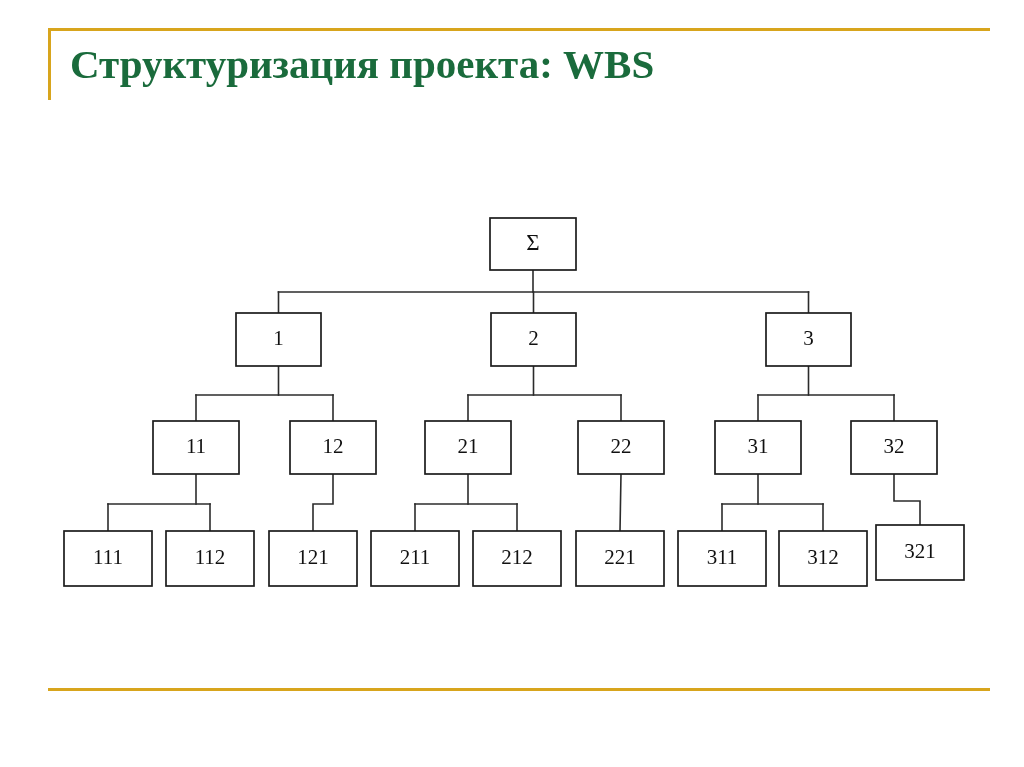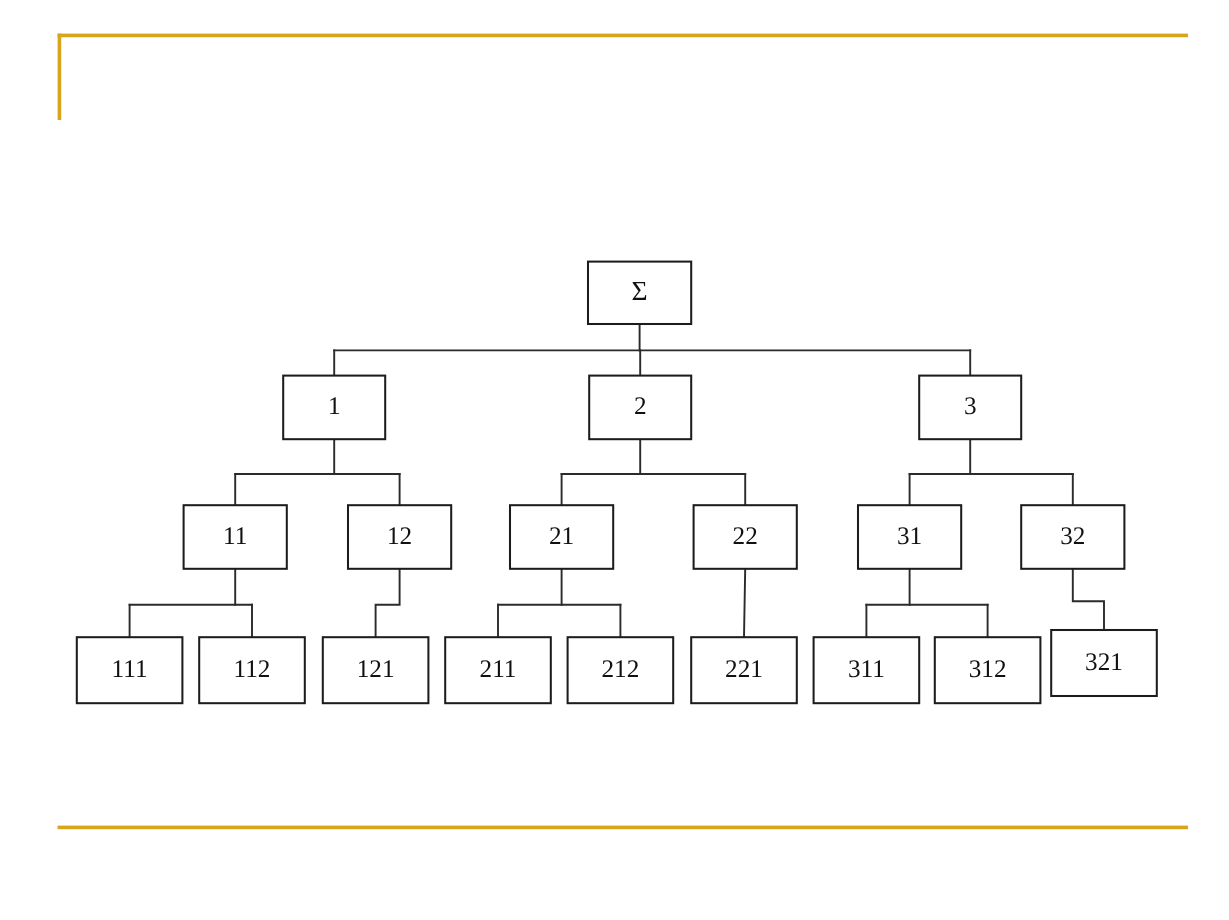--- a/index.html
+++ b/index.html
@@ -91,20 +91,21 @@
 </style>
 </head>
 <body>
 
 <div id="slide">
 
   <div id="top-rule"></div>
   <div id="left-rule"></div>
   <div id="bottom-rule"></div>
 
+  <div id="title">Структуризация проекта: WBS</div>
 
   <div id="diagram-wrap">
     <svg class="wbs" width="1024" height="767" viewBox="0 0 1024 767">
       <g id="edge-layer">
           <path d="M 278.5 366 L 278.5 395" class="connector"></path>
           <path d="M 196 395 L 333 395" class="connector"></path>
           <path d="M 196 395 L 196 421" class="connector"></path>
           <path d="M 333 395 L 333 421" class="connector"></path>
           <path d="M 533.5 366 L 533.5 395" class="connector"></path>
           <path d="M 468 395 L 621 395" class="connector"></path>

